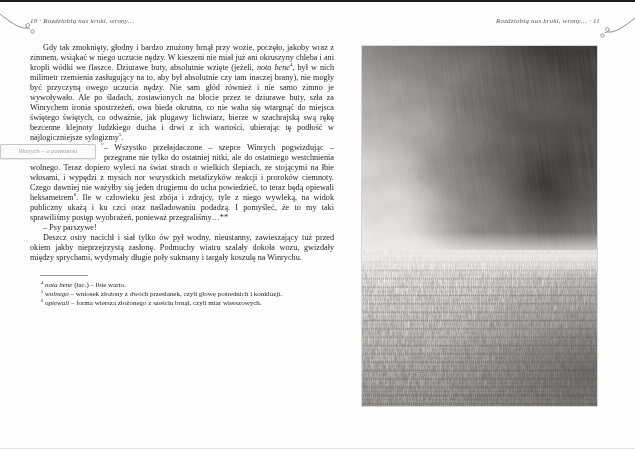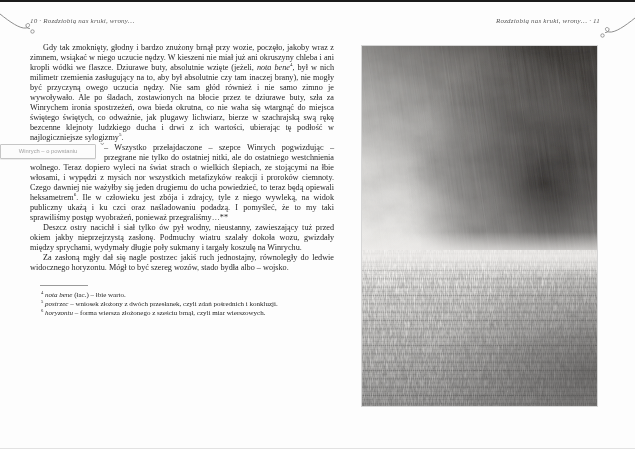--- a/index.html
+++ b/index.html
@@ -52,28 +52,28 @@
     <div class="running-head rh-left">10 · Rozdziobią nas kruki, wrony…</div>
 
     <div class="text-column">
       <p class="para"><span>Gdy tak zmoknięty, głodny i bardzo znużony brnął przy wozie, poczęło, jakoby wraz z zimnem, wsiąkać w niego uczucie nędzy. W kieszeni nie miał już ani okruszyny chleba i ani kropli wódki we flaszce. Dziurawe buty, absolutnie wzięte (jeżeli, </span><em>nota bene</em><sup>4</sup><span>, był w nich milimetr rzemienia zasługujący na to, aby był absolutnie czy tam inaczej brany), nie mogły być przyczyną owego uczucia nędzy. Nie sam głód również i nie samo zimno je wywoływało. Ale po śladach, zostawionych na błocie przez te dziurawe buty, szła za Winrychem ironia spostrzeżeń, owa bieda okrutna, co nie waha się wtargnąć do miejsca świętego świętych, co odważnie, jak plugawy lichwiarz, bierze w szachrajską swą rękę bezcenne klejnoty ludzkiego ducha i drwi z ich wartości, ubierając tę podłość w najlogiczniejsze sylogizmy</span><sup>5</sup><span>.</span></p>
 
       <p class="para p2"><span class="margin-note-float">
             <span class="margin-note-box"><span>Winrych – o powstaniu</span></span>
             <span class="margin-note-caret">⌄</span>
           </span><span>– Wszystko przełajdaczone – szepce Winrych pogwizdując – przegrane nie tylko do ostatniej nitki, ale do ostatniego westchnienia wolnego. Teraz dopiero wyleci na świat strach o wielkich ślepiach, ze stojącymi na łbie włosami, i wypędzi z mysich nor wszystkich metafizyków reakcji i proroków ciemnoty. Czego dawniej nie ważyłby się jeden drugiemu do ucha powiedzieć, to teraz będą opiewali heksametrem</span><sup>6</sup><span>. Ile w człowieku jest zbója i zdrajcy, tyle z niego wywleką, na widok publiczny ukażą i ku czci oraz naśladowaniu podadzą. I pomyśleć, że to my taki sprawiliśmy postęp wyobrażeń, ponieważ przegraliśmy…**</span></p>
 
+      <p class="para"><span>– Psy parszywe!</span></p>
       <p class="para"><span>Deszcz ostry nacichł i siał tylko ów pył wodny, nieustanny, zawieszający tuż przed okiem jakby nieprzejrzystą zasłonę. Podmuchy wiatru szalały dokoła wozu, gwizdały między sprychami, wydymały długie poły sukmany i targały koszulę na Winrychu.</span></p>
-      <p class="para"><span>Za zasłoną mgły dał się nagle postrzec jakiś ruch jednostajny, równoległy do ledwie widocznego horyzontu. Mógł to być szereg wozów, stado bydła albo – wojsko.</span></p>
 
       <div class="footnote-rule"></div>
 
       <p class="footnote"><sup>4</sup> <em>nota bene</em><span> (łac.) – łbie warto.</span></p>
-      <p class="footnote"><sup>5</sup> <em>postrzec</em><span> – wniosek złożony z dwóch przesłanek, czyli zdań pośrednich i konkluzji.</span></p>
-      <p class="footnote"><sup>6</sup> <em>horyzontu</em><span> – forma wiersza złożonego z sześciu brnął, czyli miar wierszowych.</span></p>
+      <p class="footnote"><sup>5</sup> <em>wolnego</em><span> – wniosek złożony z dwóch przesłanek, czyli głowę pośrednich i konkluzji.</span></p>
+      <p class="footnote"><sup>6</sup> <em>opiewali</em><span> – forma wiersza złożonego z sześciu brnął, czyli miar wierszowych.</span></p>
     </div>
   </div>
 
   <div>
     <div class="running-head rh-right">Rozdziobią nas kruki, wrony… · 11</div>
 
     <div class="photo">
       <svg width="235" height="360" viewBox="0 0 235 360" preserveAspectRatio="none">
         <defs>
           <linearGradient id="skyG" x1="0" y1="1" x2="0.75" y2="0">

